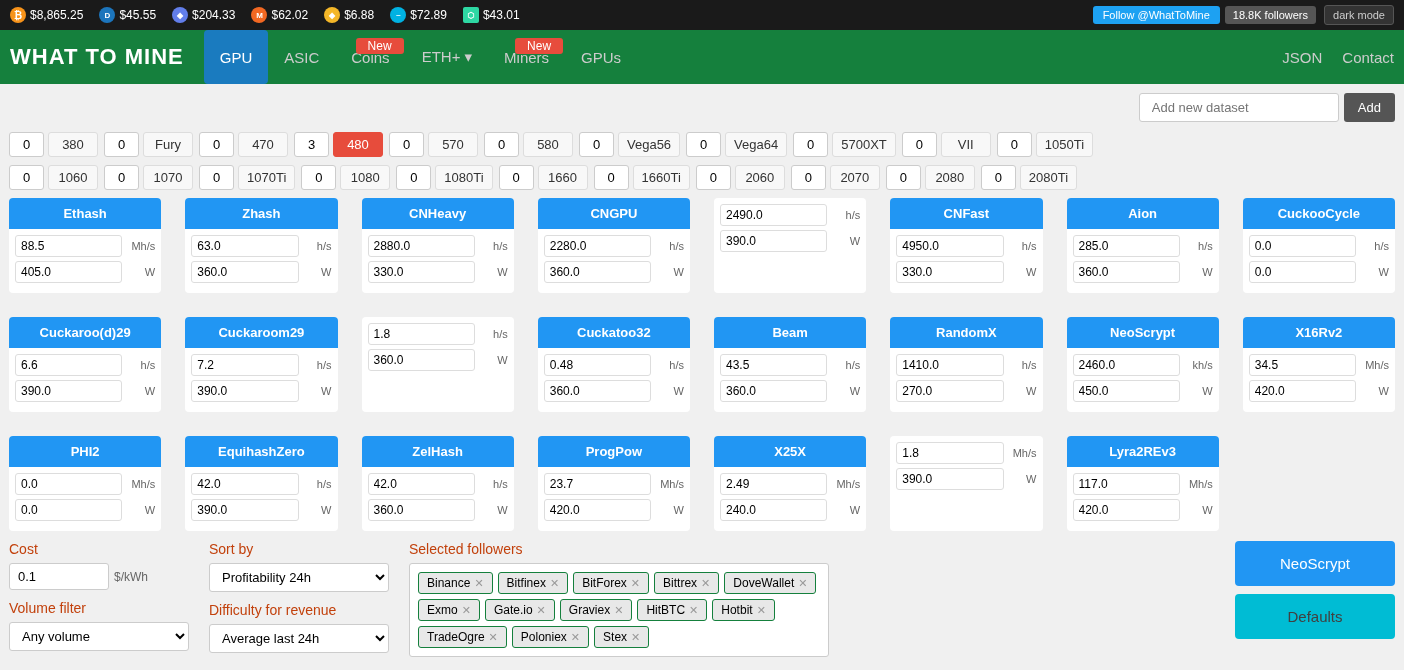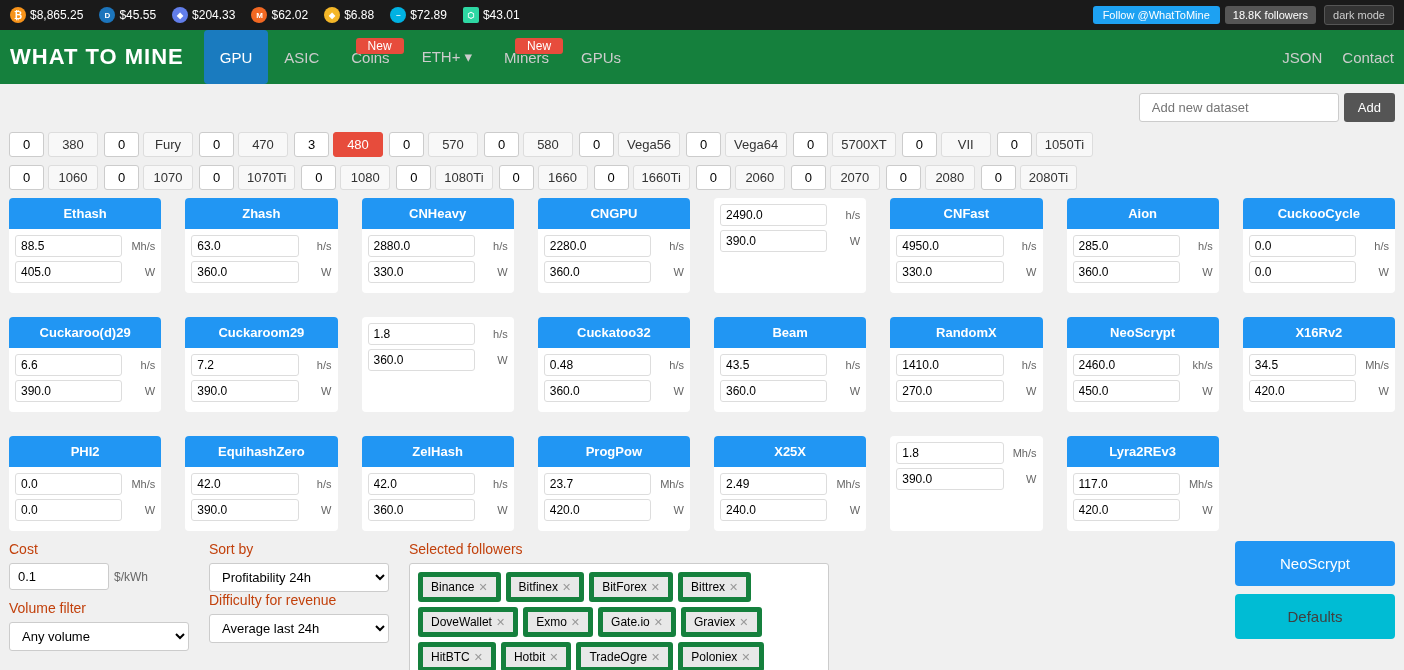--- a/index.html
+++ b/index.html
@@ -283,21 +283,21 @@
       gap: 5px;
       border: 1px solid #ccc;
       border-radius: 3px;
       padding: 8px;
       background: #fff;
       min-height: 80px;
       max-width: 420px;
     }
     .exchange-tag {
       background: #e8e8e8;
-      border: 5px solid #15803d;
+      border: 1px solid #15803d;
       border-radius: 3px;
       padding: 3px 8px;
       font-size: 12px;
       display: flex;
       align-items: center;
       gap: 4px;
     }
     .exchange-tag .x {
       color: #999;
       cursor: pointer;
@@ -802,21 +802,21 @@
       <select class="bottom-select">
         <option>Any volume</option>
       </select>
     </div>
 
     <div class="bottom-col">
       <div class="bottom-label">Sort by</div>
       <select class="bottom-select">
         <option>Profitability 24h</option>
       </select>
-      <div class="bottom-label" style="">Difficulty for revenue</div>
+      <div class="bottom-label" style="margin-top:10px;">Difficulty for revenue</div>
       <select class="bottom-select">
         <option>Average last 24h</option>
       </select>
     </div>
 
     <div class="bottom-col exchanges-col">
       <div class="bottom-label">Selected followers</div>
       <div class="exchange-tags" id="exchange-tags">
           <div class="exchange-tag">
             <span>Binance</span> 

